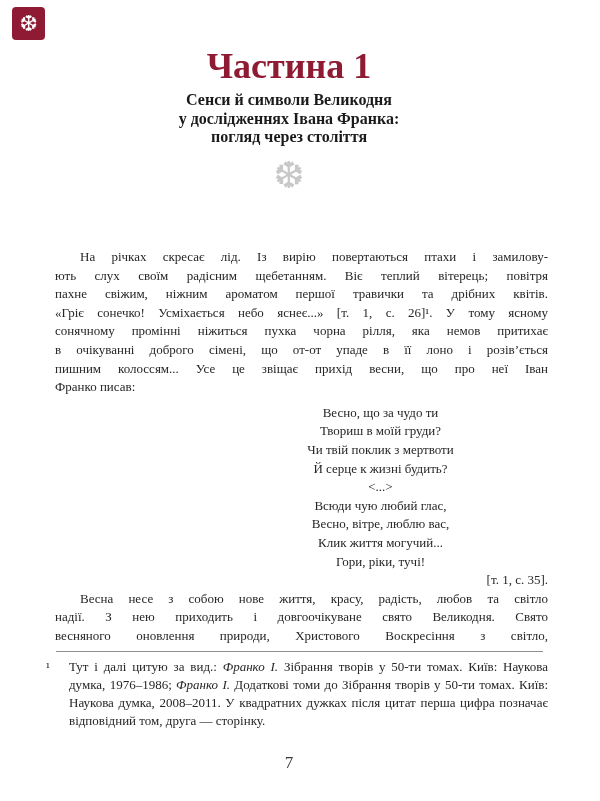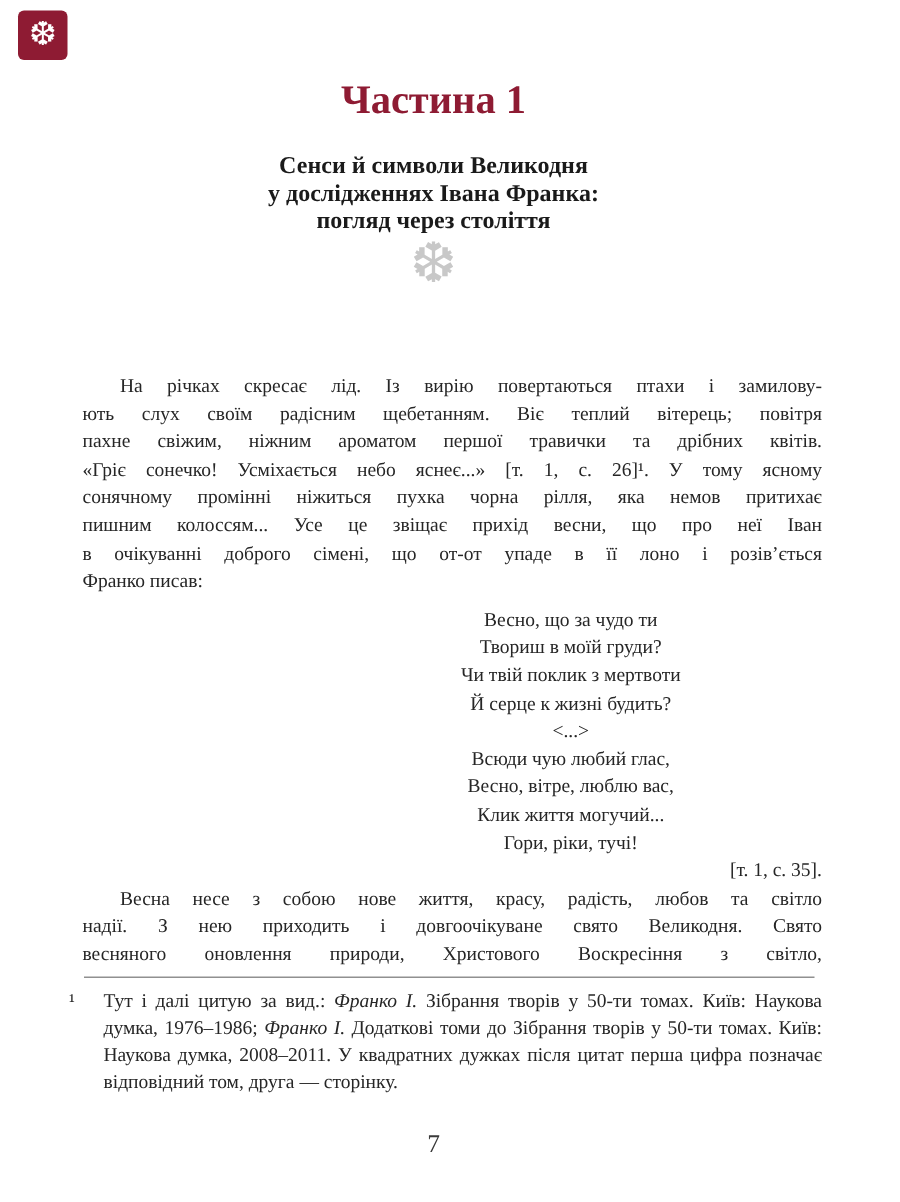--- a/index.html
+++ b/index.html
@@ -25,26 +25,26 @@
     font-size: 22px; line-height: 1;
   }
   .center-col {
     position: absolute;
     left: 0; width: 578px;
     text-align: center;
   }
   .title {
     top: 50px;
     font-weight: bold;
-    font-size: 27px;
+    font-size: 36px;
     line-height: 32px;
     color: var(--accent, #8E1B33);
   }
   .subtitle {
-    top: 102px;
+    top: 91px;
     font-weight: bold;
     font-size: 16px;
     line-height: 18.5px;
     color: var(--subtitle-text, #1A1A1A);
   }
   .ornament {
     top: 156px;
     font-family: "DejaVu Sans", sans-serif;
     font-size: 37px;
     line-height: 40px;
@@ -114,22 +114,22 @@
 
   <div class="center-col ornament">❆</div>
 
   <div class="body-col">
     <div class="para para-first">
         <div class="line">На річках скресає лід. Із вирію повертаються птахи і замилову-</div>
         <div class="line">ють слух своїм радісним щебетанням. Віє теплий вітерець; повітря</div>
         <div class="line">пахне свіжим, ніжним ароматом першої травички та дрібних квітів.</div>
         <div class="line">«Гріє сонечко! Усміхається небо яснеє...» [т. 1, с. 26]¹. У тому ясному</div>
         <div class="line">сонячному промінні ніжиться пухка чорна рілля, яка немов притихає</div>
+        <div class="line">в очікуванні доброго сімені, що от-от упаде в її лоно і розів’ється</div>
         <div class="line">пишним колоссям... Усе це звіщає прихід весни, що про неї Іван</div>
-        <div class="line">в очікуванні доброго сімені, що от-от упаде в її лоно і розів’ється</div>
         <div class="line">Франко писав:</div>
       </div>
     <div class="poem">
         <div class="poem-line">Весно, що за чудо ти</div>
         <div class="poem-line">Твориш в моїй груди?</div>
         <div class="poem-line">Чи твій поклик з мертвоти</div>
         <div class="poem-line">Й серце к жизні будить?</div>
         <div class="poem-line">&lt;...&gt;</div>
         <div class="poem-line">Всюди чую любий глас,</div>
         <div class="poem-line">Весно, вітре, люблю вас,</div>

